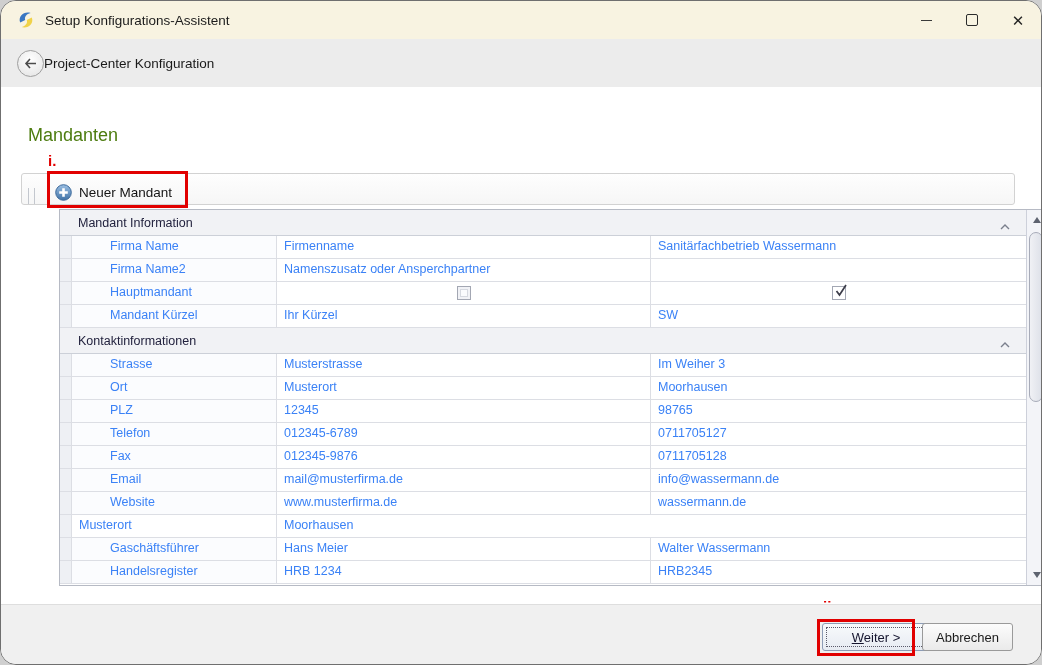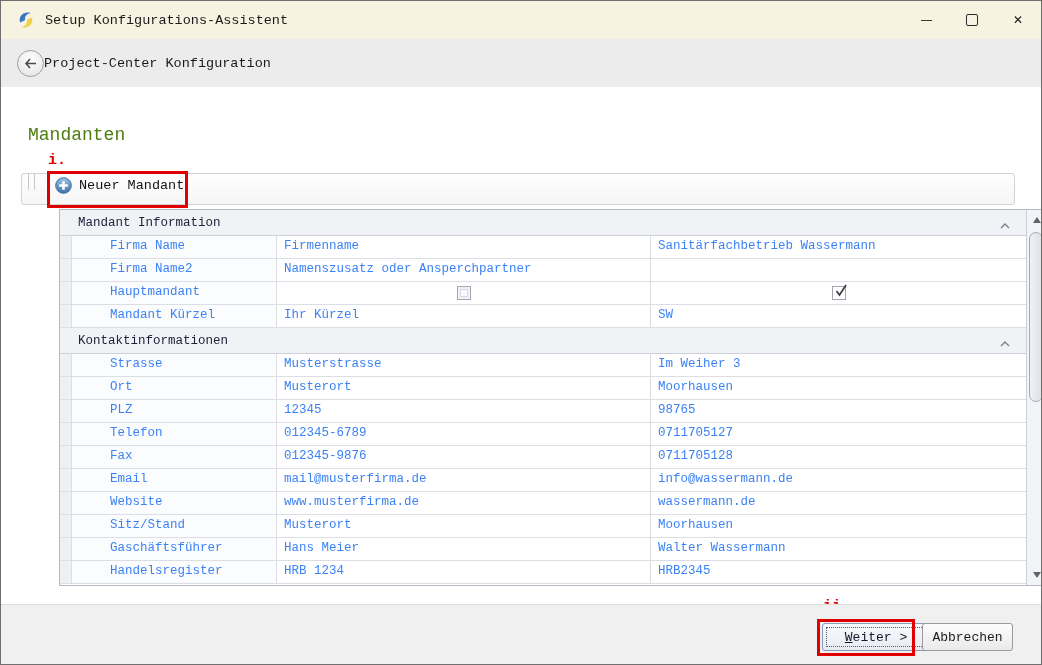--- a/index.html
+++ b/index.html
@@ -3,21 +3,21 @@
 <meta charset="utf-8">
 <style>
   html,body{margin:0;padding:0;}
   body{
     width:1042px;height:665px;position:relative;
     font-family:"Liberation Sans",sans-serif;
     background:#cfcfcf;
   }
   .window{
     position:absolute;inset:0;box-sizing:border-box;
-    border:1px solid #6f6f6f;border-radius:0;overflow:hidden;background:#ffffff;font-family:Liberation Mono, monospace;
+    border:1px solid #6f6f6f;border-radius:16px;overflow:hidden;background:#ffffff;
   }
   
   .titlebar{
     position:absolute;left:0;top:0;right:0;height:38px;
     background:#f8f3e1;display:flex;align-items:center;
   }
   .app-icon{margin-left:15px;width:20px;height:20px;flex:0 0 auto;}
   .title-text{margin-left:9px;font-size:13.5px;color:#1b1b1b;}
   .win-controls{margin-left:auto;display:flex;height:38px;}
   .winbtn{width:46px;height:38px;display:flex;align-items:center;justify-content:center;color:#3a3a3a;}
@@ -42,21 +42,21 @@
   .ann-1{left:47px;top:151px;}
   .ann-2{left:822px;top:597px;}
   .ann-box{position:absolute;border:3px solid #e10000;box-sizing:border-box;pointer-events:none;z-index:5;}
   .ann-box-1{left:46px;top:170px;width:141px;height:37px;}
   .ann-box-2{left:816px;top:618px;width:98px;height:37px;}
   
   .toolbar{
     position:absolute;left:20px;top:172px;width:994px;height:32px;box-sizing:border-box;
     border:1px solid #d2d2d2;border-radius:3px;
     background:linear-gradient(#fefefe,#f6f6f6);
-    display:flex;align-items:flex-start;
+    display:flex;align-items:flex-end;
   }
   .grip{width:5px;height:16px;margin:0 12px 0 6px;
     border-left:1px solid #c3c7ce;border-right:1px solid #c3c7ce;}
   .nm-btn{display:flex;align-items:center;gap:7px;border:none;background:transparent;
     padding:3px 8px;font-size:13.5px;color:#141414;font-family:inherit;}
   
   .grid{
     position:absolute;left:26px;top:208px;width:988px;height:377px;box-sizing:border-box;
     border:1px solid #b6bac4;background:#fff;display:flex;overflow:hidden;margin-left:32px;
   }
@@ -249,21 +249,20 @@
           <div class="c-val last">info@wassermann.de</div>
         </div>
         <div class="drow">
           <div class="c-ind"></div>
           <div class="c-lab">Website</div>
           <div class="c-val">www.musterfirma.de</div>
           <div class="c-val last">wassermann.de</div>
         </div>
         <div class="drow">
           <div class="c-ind"></div>
-          <div class="c-lab">Sitz/Stand</div>
           <div class="c-val">Musterort</div>
           <div class="c-val last">Moorhausen</div>
         </div>
         <div class="drow">
           <div class="c-ind"></div>
           <div class="c-lab">Gaschäftsführer</div>
           <div class="c-val">Hans Meier</div>
           <div class="c-val last">Walter Wassermann</div>
         </div>
         <div class="drow">

